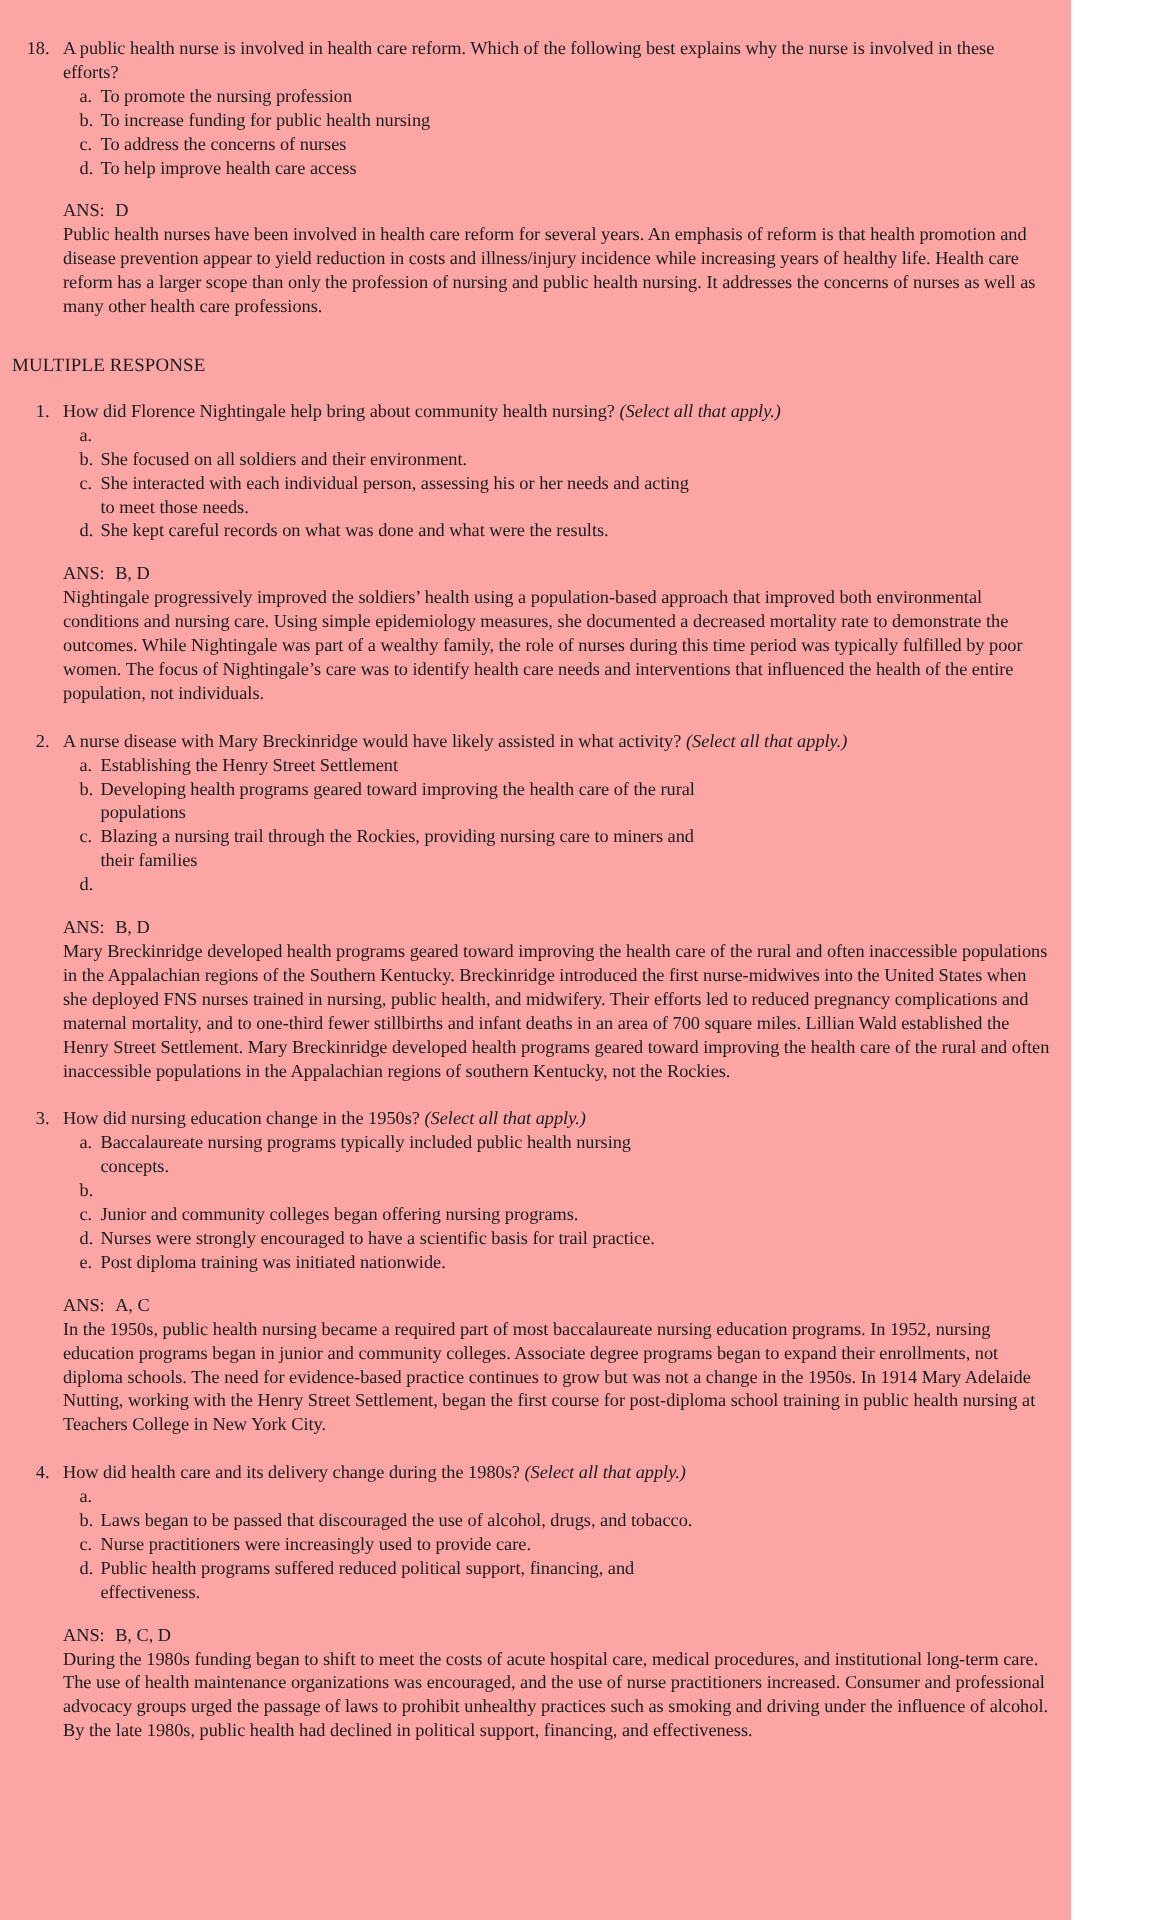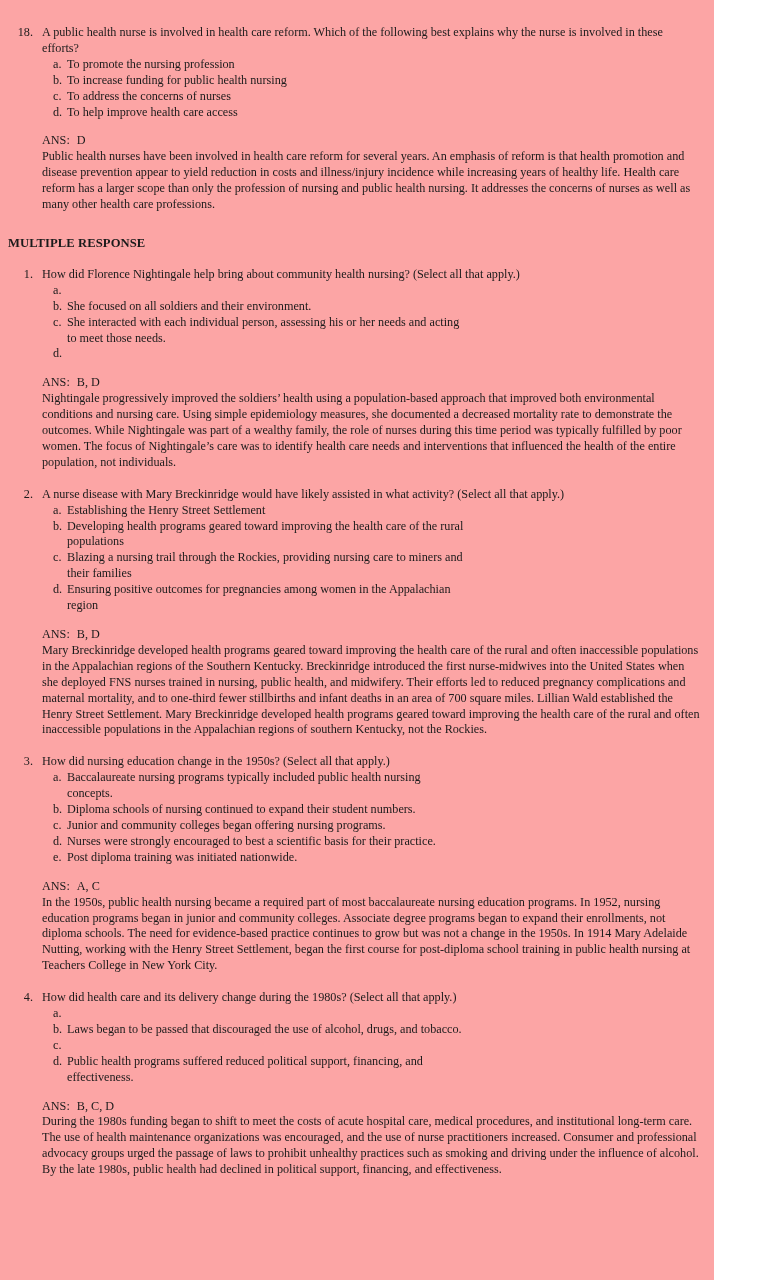--- a/index.html
+++ b/index.html
@@ -20,29 +20,29 @@
     box-sizing: border-box;
     width: 714px;
     min-height: 1280px;
     padding: 25px 0 60px 0;
     background: #fca5a5;
   }
   .question { margin: 0 0 16px 0; }
   .q-line { display: flex; align-items: flex-start; }
   .q-num  { flex: 0 0 33px; text-align: right; }
   .q-text { flex: 1; margin: 0 14px 0 9px; max-width: 724px; white-space: pre-line; }
-  .note   { }
+  .note   { font-style: italic; }
   .opt { display: flex; margin-left: 53px; }
   .opt-letter { flex: 0 0 14px; }
   .opt-text   { white-space: pre-line; max-width: 640px; }
   .ans { margin: 13px 0 0 42px; font-family: Liberation Serif, serif; }
   .ans-value { margin-left: 7px; }
   .rationale { margin: 0 14px 0 42px; max-width: 724px; }
   .section-heading {
-    font-weight: bold;
+    font-weight: normal;
     font-size: 12.6px;
     margin: 23px 0 15px 8px;
     letter-spacing: 0.1px;
   }
 </style>
 </head>
 <body>
 
 <div class="page">
 
@@ -88,20 +88,21 @@
       <span class="opt-letter">b.</span>
       <span class="opt-text">She focused on all soldiers and their environment.</span>
     </div>
     <div class="opt">
       <span class="opt-letter">c.</span>
       <span class="opt-text">She interacted with each individual person, assessing his or her needs and acting
 to meet those needs.</span>
     </div>
     <div class="opt">
       <span class="opt-letter">d.</span>
+      <span class="opt-text">She kept careful records on what was done and what were the results.</span>
     </div>
     <div class="ans">
       <span class="ans-label">ANS:</span><span class="ans-value">B, D</span>
     </div>
     <p class="rationale">Nightingale progressively improved the soldiers’ health using a population-based approach that improved both environmental conditions and nursing care. Using simple epidemiology measures, she documented a decreased mortality rate to demonstrate the outcomes. While Nightingale was part of a wealthy family, the role of nurses during this time period was typically fulfilled by poor women. The focus of Nightingale’s care was to identify health care needs and interventions that influenced the health of the entire population, not individuals.</p>
   </section>
 
   <section class="question">
     <div class="q-line">
       <span class="q-num">2.</span>
@@ -116,50 +117,47 @@
       <span class="opt-text">Developing health programs geared toward improving the health care of the rural
 populations</span>
     </div>
     <div class="opt">
       <span class="opt-letter">c.</span>
       <span class="opt-text">Blazing a nursing trail through the Rockies, providing nursing care to miners and
 their families</span>
     </div>
     <div class="opt">
       <span class="opt-letter">d.</span>
-      <span class="opt-text">Ensuring positive outcomes for pregnancies among women in the Appalachian
-region</span>
     </div>
     <div class="ans">
       <span class="ans-label">ANS:</span><span class="ans-value">B, D</span>
     </div>
     <p class="rationale">Mary Breckinridge developed health programs geared toward improving the health care of the rural and often inaccessible populations in the Appalachian regions of the Southern Kentucky. Breckinridge introduced the first nurse-midwives into the United States when she deployed FNS nurses trained in nursing, public health, and midwifery. Their efforts led to reduced pregnancy complications and maternal mortality, and to one-third fewer stillbirths and infant deaths in an area of 700 square miles. Lillian Wald established the Henry Street Settlement. Mary Breckinridge developed health programs geared toward improving the health care of the rural and often inaccessible populations in the Appalachian regions of southern Kentucky, not the Rockies.</p>
   </section>
 
   <section class="question">
     <div class="q-line">
       <span class="q-num">3.</span>
       <p class="q-text"><span>How did nursing education change in the 1950s?</span> <span class="note">(Select all that apply.)</span></p>
     </div>
     <div class="opt">
       <span class="opt-letter">a.</span>
       <span class="opt-text">Baccalaureate nursing programs typically included public health nursing
 concepts.</span>
     </div>
     <div class="opt">
       <span class="opt-letter">b.</span>
-      <span class="opt-text">Diploma schools of nursing continued to expand their student numbers.</span>
     </div>
     <div class="opt">
       <span class="opt-letter">c.</span>
       <span class="opt-text">Junior and community colleges began offering nursing programs.</span>
     </div>
     <div class="opt">
       <span class="opt-letter">d.</span>
-      <span class="opt-text">Nurses were strongly encouraged to best a scientific basis for their practice.</span>
+      <span class="opt-text">Nurses were strongly encouraged to have a scientific basis for trail practice.</span>
     </div>
     <div class="opt">
       <span class="opt-letter">e.</span>
       <span class="opt-text">Post diploma training was initiated nationwide.</span>
     </div>
     <div class="ans">
       <span class="ans-label">ANS:</span><span class="ans-value">A, C</span>
     </div>
     <p class="rationale">In the 1950s, public health nursing became a required part of most baccalaureate nursing education programs. In 1952, nursing education programs began in junior and community colleges. Associate degree programs began to expand their enrollments, not diploma schools. The need for evidence-based practice continues to grow but was not a change in the 1950s. In 1914 Mary Adelaide Nutting, working with the Henry Street Settlement, began the first course for post-diploma school training in public health nursing at Teachers College in New York City.</p>
   </section>
@@ -171,20 +169,21 @@
     </div>
     <div class="opt">
       <span class="opt-letter">a.</span>
     </div>
     <div class="opt">
       <span class="opt-letter">b.</span>
       <span class="opt-text">Laws began to be passed that discouraged the use of alcohol, drugs, and tobacco.</span>
     </div>
     <div class="opt">
       <span class="opt-letter">c.</span>
+      <span class="opt-text">Nurse practitioners were increasingly used to provide care.</span>
     </div>
     <div class="opt">
       <span class="opt-letter">d.</span>
       <span class="opt-text">Public health programs suffered reduced political support, financing, and
 effectiveness.</span>
     </div>
     <div class="ans">
       <span class="ans-label">ANS:</span><span class="ans-value">B, C, D</span>
     </div>
     <p class="rationale">During the 1980s funding began to shift to meet the costs of acute hospital care, medical procedures, and institutional long-term care. The use of health maintenance organizations was encouraged, and the use of nurse practitioners increased. Consumer and professional advocacy groups urged the passage of laws to prohibit unhealthy practices such as smoking and driving under the influence of alcohol. By the late 1980s, public health had declined in political support, financing, and effectiveness.</p>

